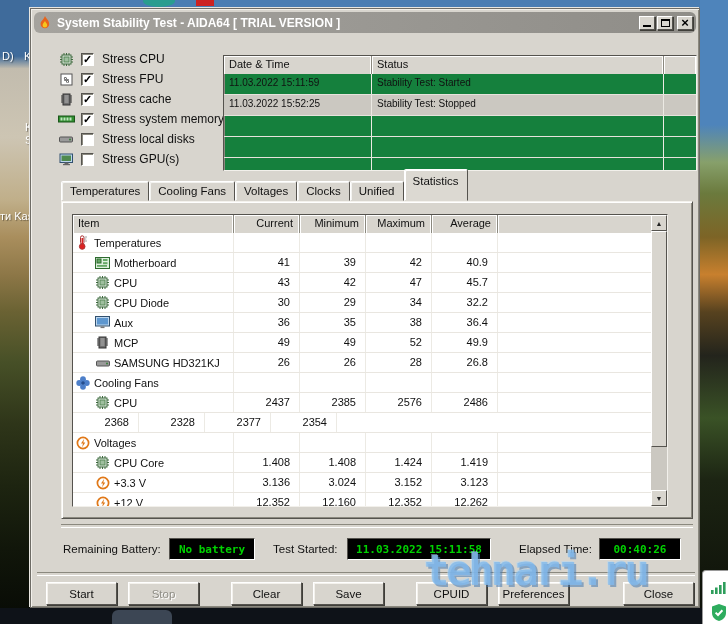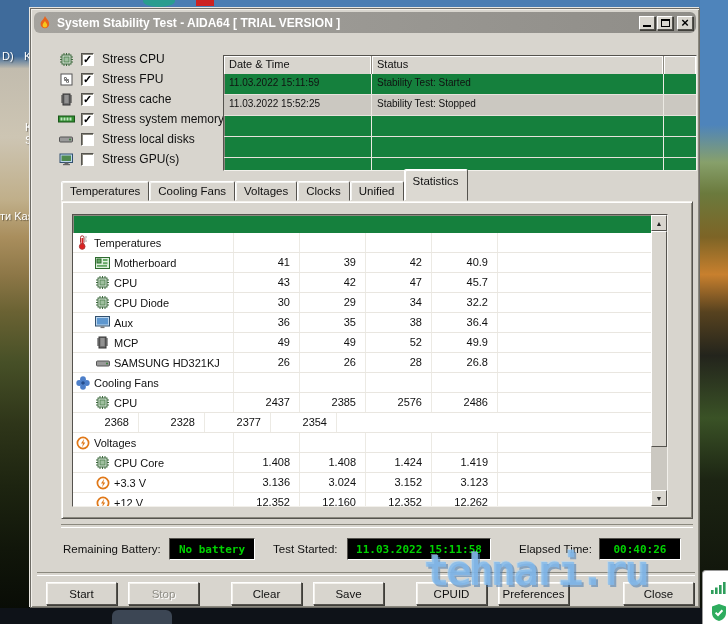--- a/index.html
+++ b/index.html
@@ -306,20 +306,28 @@
 
       <div class="tab">Clocks</div>
 
       <div class="tab">Unified</div>
 
       <div class="tab active">Statistics</div>
     </div>
 
   <div class="pane">
     <div class="lv stats">
+      <div class="lv-head">
+        <div class="hcell hc-item">Item</div>
+        <div class="hcell hc-n num">Current</div>
+        <div class="hcell hc-n num">Minimum</div>
+        <div class="hcell hc-n num">Maximum</div>
+        <div class="hcell hc-n num">Average</div>
+        <div class="hcell hc-fill"></div>
+      </div>
       <div class="stats-body">
 
           <div class="srow group">
             <span class="cell item">
               <span class="icon">
                 <svg width="11" height="15" viewBox="0 0 11 15">
                   <path d="M7.5 2h2.5M7.5 4h1.8M7.5 6h2.5" stroke="#888" stroke-width="0.8"></path>
                   <rect x="3.5" y="0.8" width="3.4" height="8.5" rx="1.7" fill="#fff" stroke="#a33"></rect>
                   <rect x="4.5" y="3" width="1.5" height="7" fill="#d22"></rect>
                   <circle cx="5.2" cy="11.5" r="2.8" fill="#d22" stroke="#a33"></circle>

